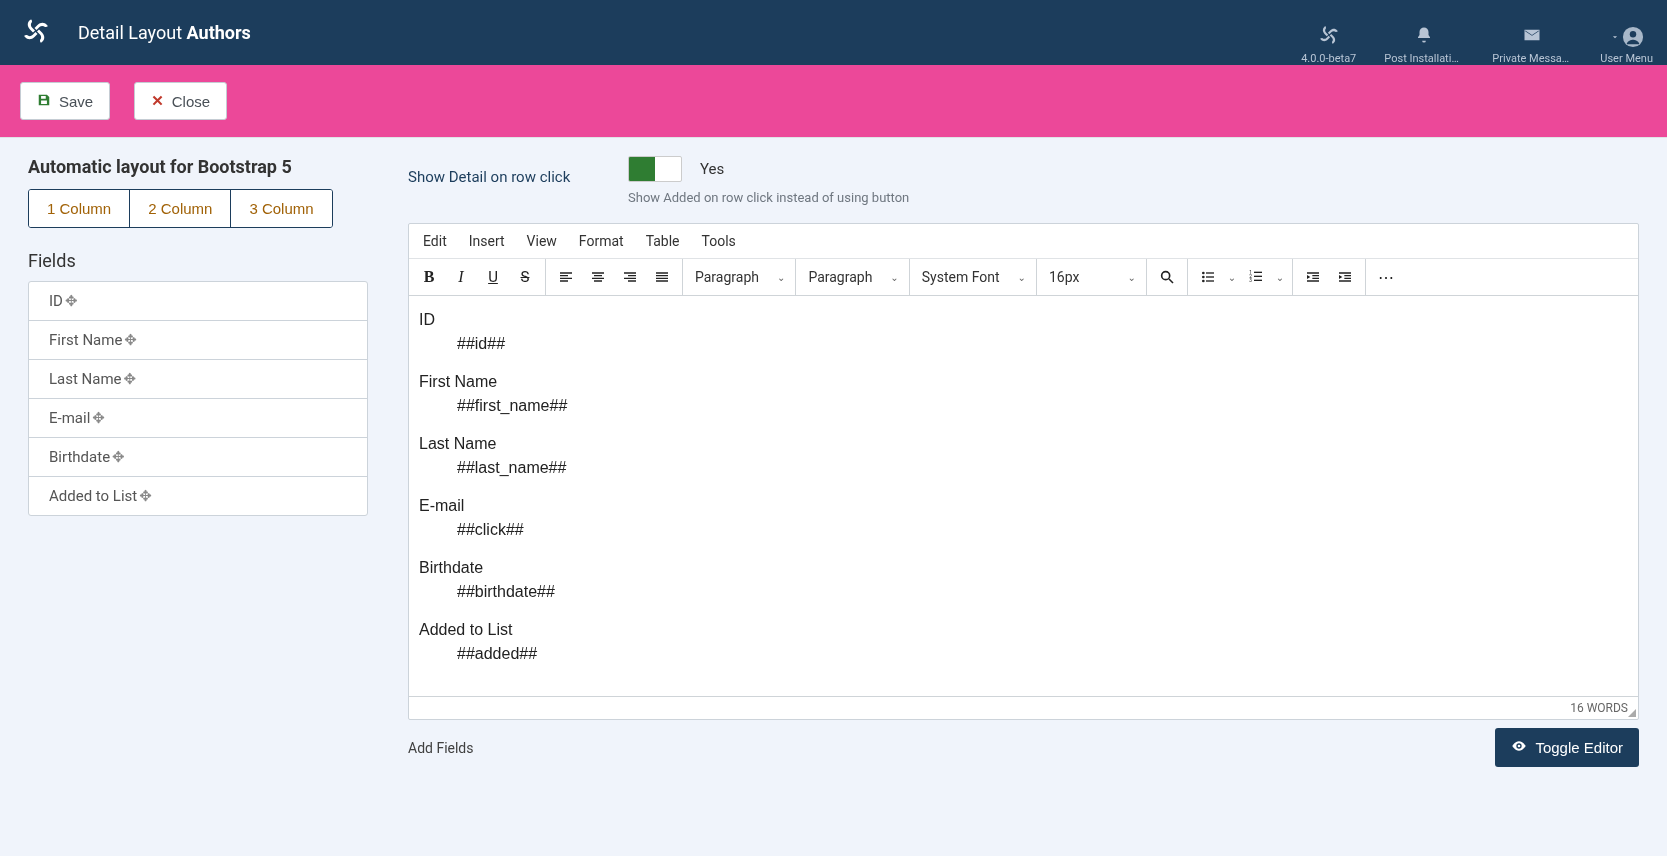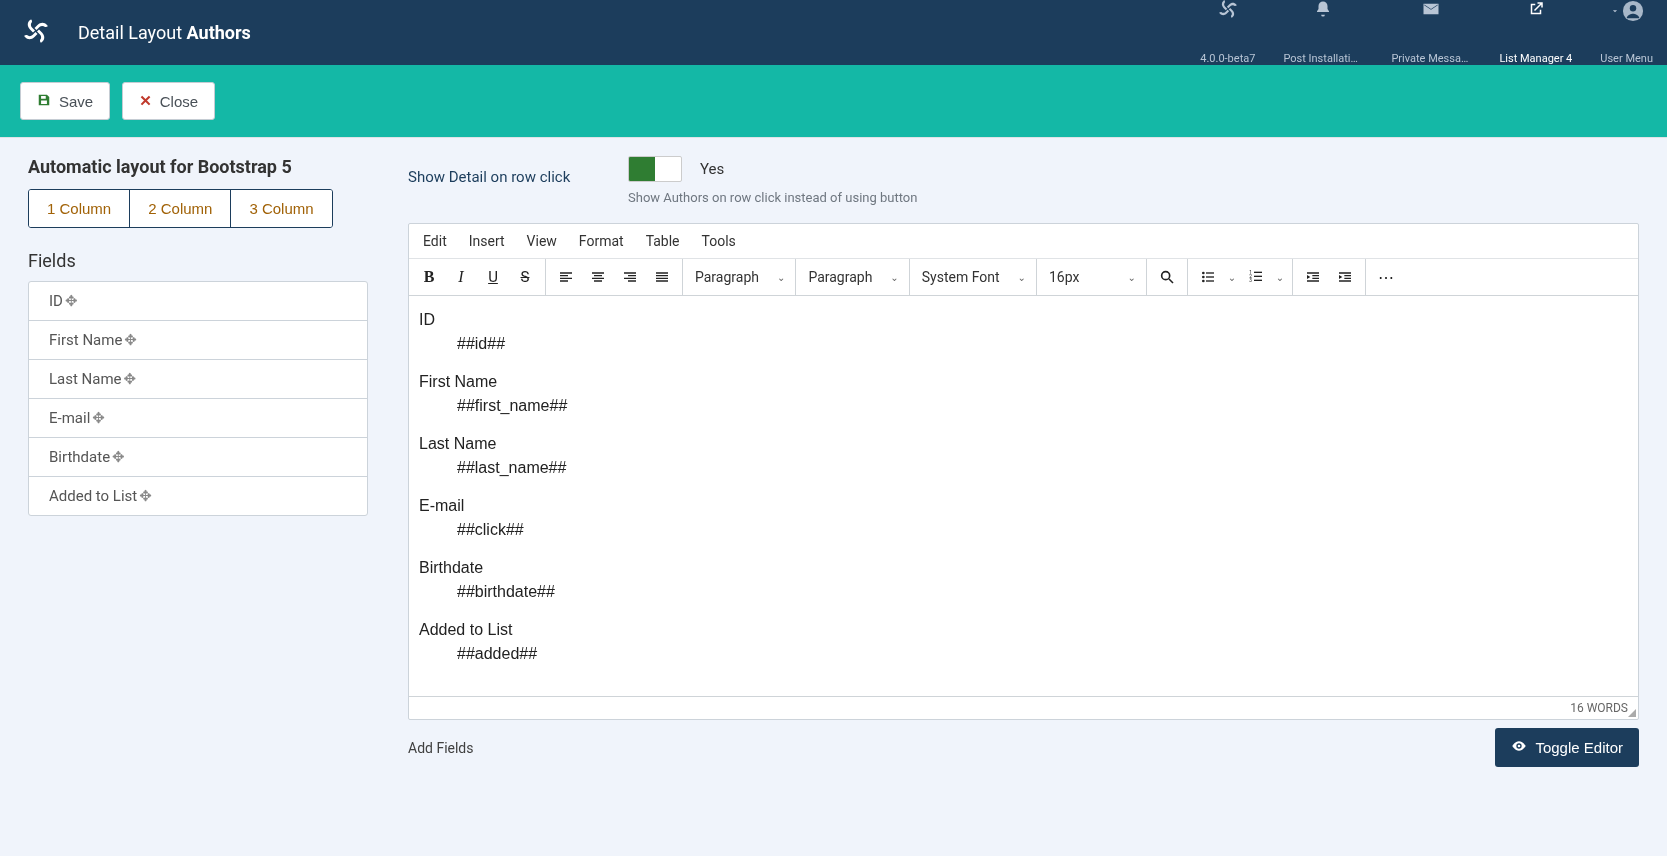--- a/index.html
+++ b/index.html
@@ -6,28 +6,28 @@
 body { font-family: -apple-system, BlinkMacSystemFont, "Segoe UI", Roboto, Arial, sans-serif; background: #f0f4fb; color: #333; font-size: 14px; }
 
 
 .navbar { background: #1c3d5c; color: #fff; display: flex; align-items: center; height: 65px; padding: 0 0; }
 .navbar-brand { display: flex; align-items: center; padding: 0 24px; gap: 30px; }
 .joomla-logo { width: 24px; height: 24px; }
 .page-title { font-size: 18px; font-weight: 400; color: #fff; }
 .page-title strong { font-weight: 700; }
 .navbar-spacer { flex: 1; }
 .navbar-items { display: flex; align-items: stretch; height: 100%; }
-.navbar-item { display: flex; flex-direction: column; align-items: center; justify-content: space-between; padding: 0 14px; color: #b8c5d5; font-size: 11px; text-align: center; cursor: pointer; position: relative; min-width: 80px; }
+.navbar-item { display: flex; flex-direction: column; align-items: center; justify-content: flex-end; padding: 0 14px; color: #b8c5d5; font-size: 11px; text-align: center; cursor: pointer; position: relative; min-width: 80px; }
 .navbar-item .ni-icon { font-size: 18px; margin-bottom: 4px; color: #b8c5d5; }
 .navbar-item.active { color: #fff; }
 .navbar-item.active .ni-icon { color: #fff; }
 .navbar-item .ni-label { white-space: nowrap; max-width: 80px; overflow: hidden; text-overflow: ellipsis; }
 
 
-.actionbar { background: #14b8a6; padding: 17px 20px; display: flex; gap: 12px; border-bottom: 1px solid #dfe3e6; }
+.actionbar { background: #ec4899; padding: 17px 20px; display: flex; gap: 24px; border-bottom: 1px solid #dfe3e6; }
 .btn { display: inline-flex; align-items: center; gap: 8px; padding: 9px 16px; border: 1px solid #c5ccd3; border-radius: 3px; background: #fff; color: #495057; font-size: 15px; cursor: pointer; }
 .btn .icon-save { color: #2f7d32; }
 .btn .icon-close { color: #c0392b; font-weight: bold; }
 
 
 .content { display: flex; padding: 18px 28px; gap: 40px; }
 .sidebar { width: 340px; flex-shrink: 0; }
 .sidebar h3 { font-size: 18px; font-weight: 700; color: #333; margin-bottom: 12px; }
 .btn-group { display: inline-flex; border: 1px solid #1c3d5c; border-radius: 3px; overflow: hidden; margin-bottom: 22px; }
 .btn-group button { padding: 10px 18px; background: #fff; border: none; border-right: 1px solid #1c3d5c; color: #a16207; font-size: 15px; cursor: pointer; }
@@ -97,26 +97,20 @@
             <path d="M12 2a6 6 0 0 0-6 6v4l-2 3v1h16v-1l-2-3V8a6 6 0 0 0-6-6zm0 20a2.5 2.5 0 0 0 2.5-2.5h-5A2.5 2.5 0 0 0 12 22z"></path>
           </svg></span>
       <span class="ni-label">Post Installation ...</span>
     </div>
     <div class="navbar-item">
       <span class="ni-icon"><svg width="18" height="18" viewBox="0 0 24 24" fill="currentColor">
             <path d="M2 5h20v14H2V5zm10 7L3 6v1l9 6 9-6V6l-9 6z"></path>
           </svg></span>
       <span class="ni-label">Private Messages</span>
     </div>
-    <div class="navbar-item active">
-      <span class="ni-icon"><svg width="18" height="18" viewBox="0 0 24 24" fill="currentColor">
-            <path d="M14 3h7v7h-2V6.4l-8.3 8.3-1.4-1.4L17.6 5H14V3zM5 5h6v2H7v10h10v-4h2v6H5V5z"></path>
-          </svg></span>
-      <span class="ni-label">List Manager 4</span>
-    </div>
     <div class="navbar-item">
       <span class="ni-icon" style="display:flex;align-items:center;gap:2px;">
         <svg width="10" height="10" viewBox="0 0 24 24" fill="currentColor">
             <path d="M7 10l5 5 5-5z"></path>
           </svg>
         <svg width="22" height="22" viewBox="0 0 24 24" fill="currentColor">
             <circle cx="12" cy="12" r="11" fill="currentColor" opacity="0.9"></circle>
             <circle cx="12" cy="9" r="3.5" fill="#1c3d5c"></circle>
             <path d="M5 20c1-4 5-5 7-5s6 1 7 5" fill="#1c3d5c"></path>
           </svg>
@@ -180,21 +174,21 @@
     <div class="form-row">
       <div class="form-label">Show Detail on row click</div>
       <div class="form-control-area">
         <div class="switcher">
           <div class="switch">
             <div class="switch-half switch-on"></div>
             <div class="switch-half"></div>
           </div>
           <span class="switcher-label">Yes</span>
         </div>
-        <div class="helper-text">Show Authors on row click instead of using button</div>
+        <div class="helper-text">Show Added on row click instead of using button</div>
       </div>
     </div>
 
     <div class="editor-container">
       <div class="editor-menubar">
         <span>Edit</span>
         <span>Insert</span>
         <span>View</span>
         <span>Format</span>
         <span>Table</span>

